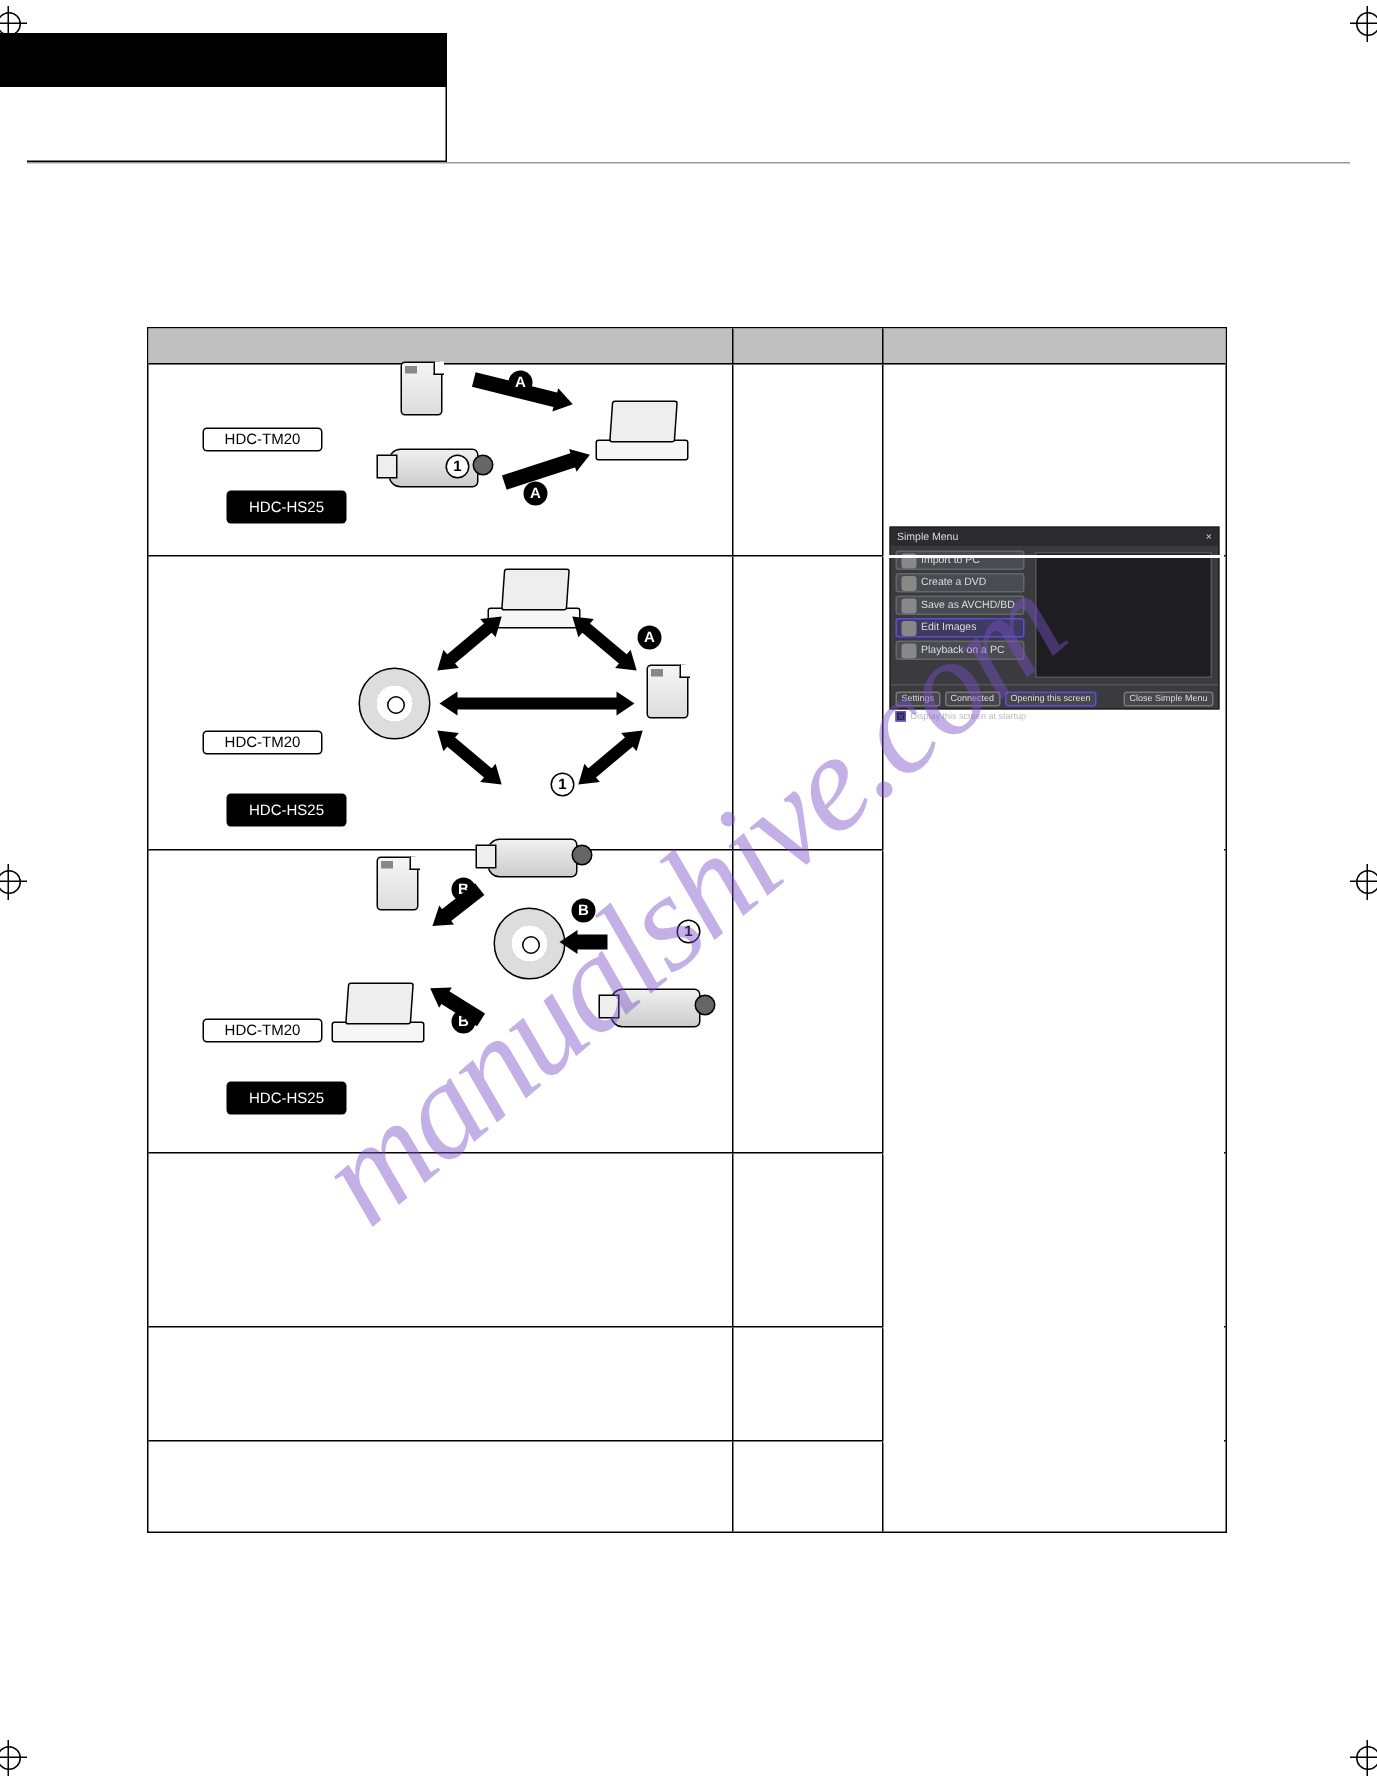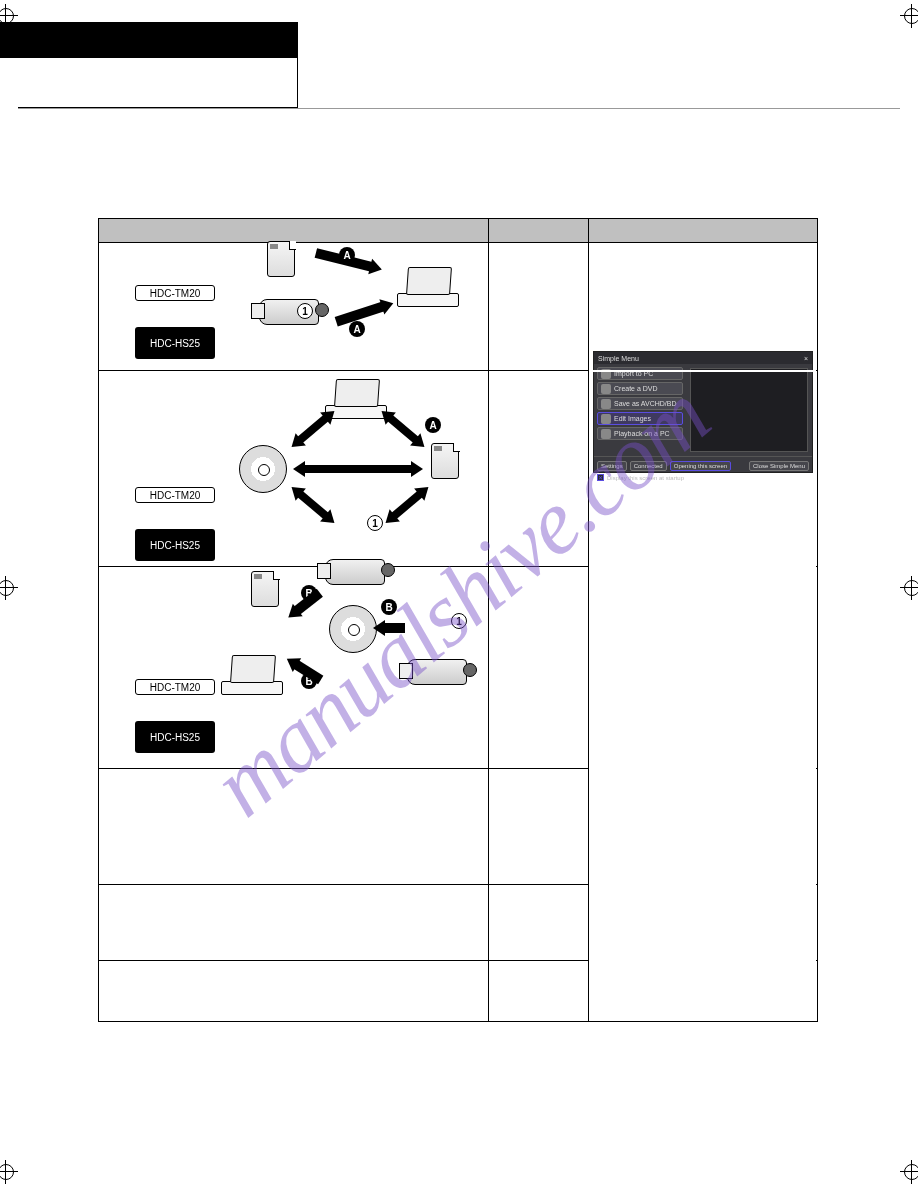--- a/index.html
+++ b/index.html
@@ -28,21 +28,21 @@
 
   .r1 { height: 128px; }
   .r2 { height: 196px; }
   .r3 { height: 202px; }
   .r4 { height: 116px; }
   .r5 { height: 76px; }
   .r6 { height: 60px; }
 
   
   .badge-tm20 { position: absolute; left: 36px; width: 80px; height: 16px; border: 1px solid #000; border-radius: 3px; font-size: 10px; display: flex; align-items: center; justify-content: center; background: #fff; }
-  .badge-hs25 { position: absolute; left: 36px; width: 80px; height: 32px; border-radius: 3px; font-size: 10px; display: flex; align-items: center; justify-content: center; background: #000; color: #fff; }
+  .badge-hs25 { position: absolute; left: 52px; width: 80px; height: 22px; border-radius: 3px; font-size: 10px; display: flex; align-items: center; justify-content: center; background: #000; color: #fff; }
 
   .r1 .badge-tm20 { top: 42px; }
   .r1 .badge-hs25 { top: 84px; }
   .r2 .badge-tm20 { top: 116px; }
   .r2 .badge-hs25 { top: 158px; }
   .r3 .badge-tm20 { top: 112px; }
   .r3 .badge-hs25 { top: 154px; }
 
   
   .diagram { position: absolute; left: 130px; right: 4px; top: 4px; bottom: 4px; }

